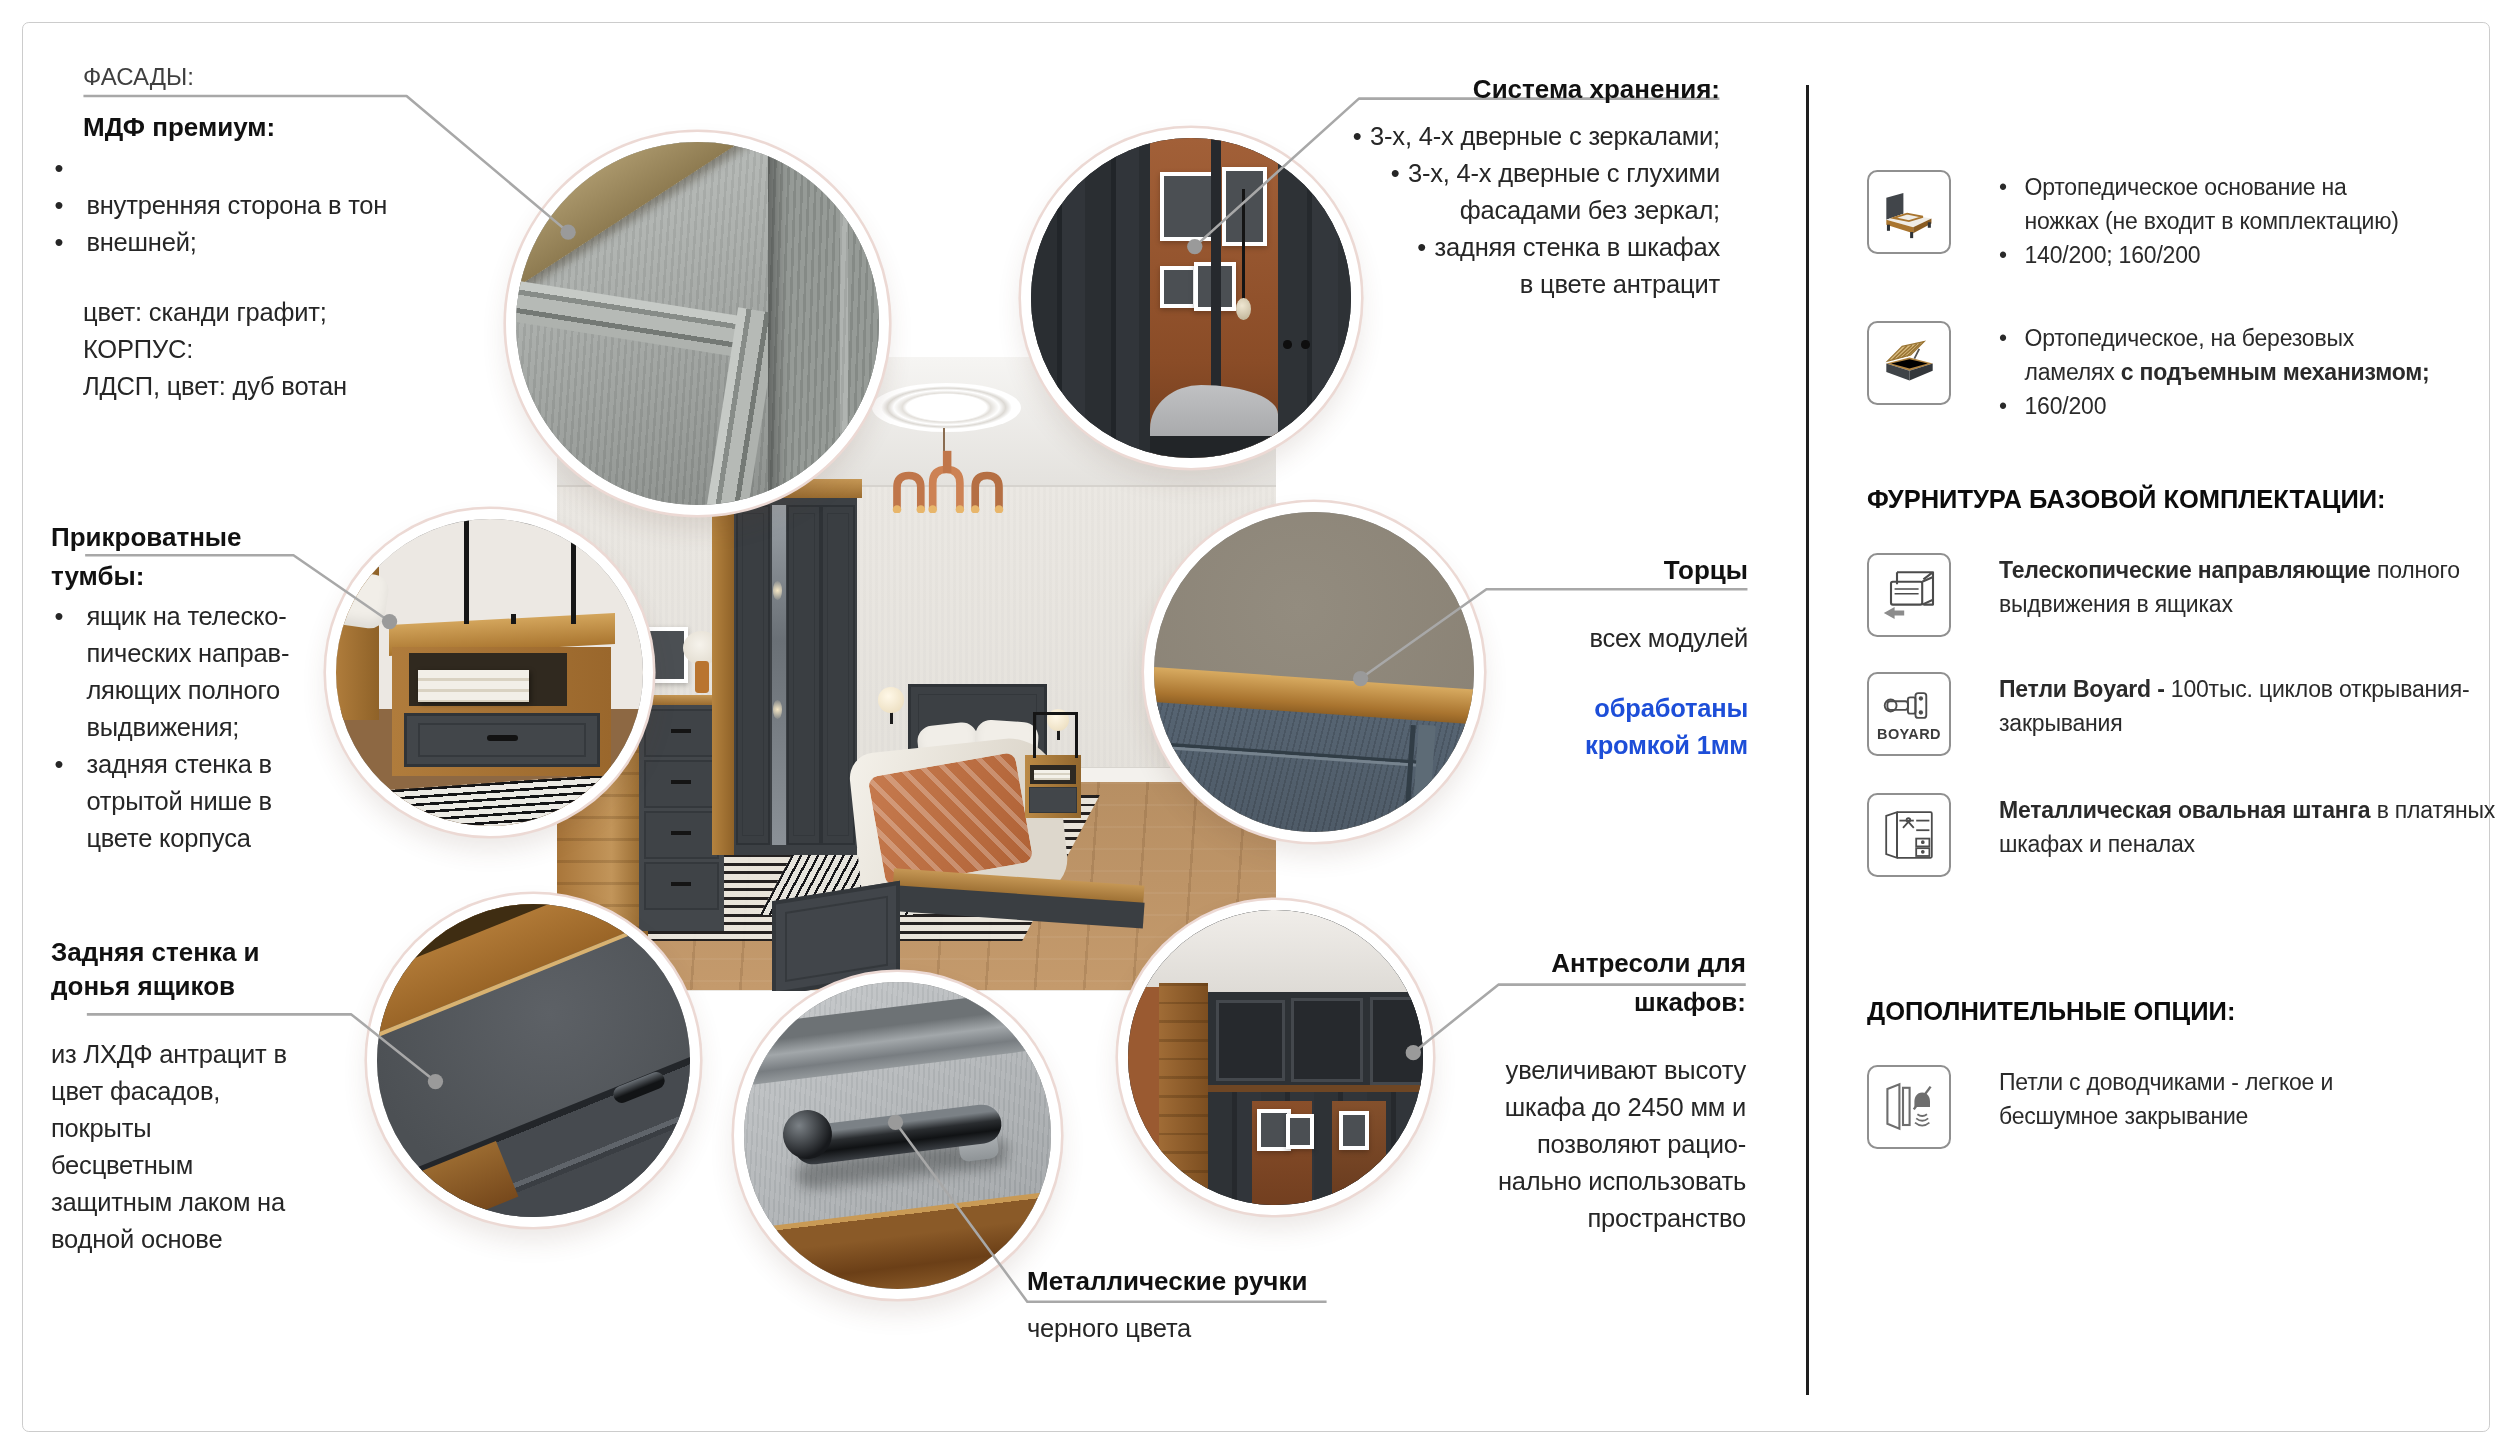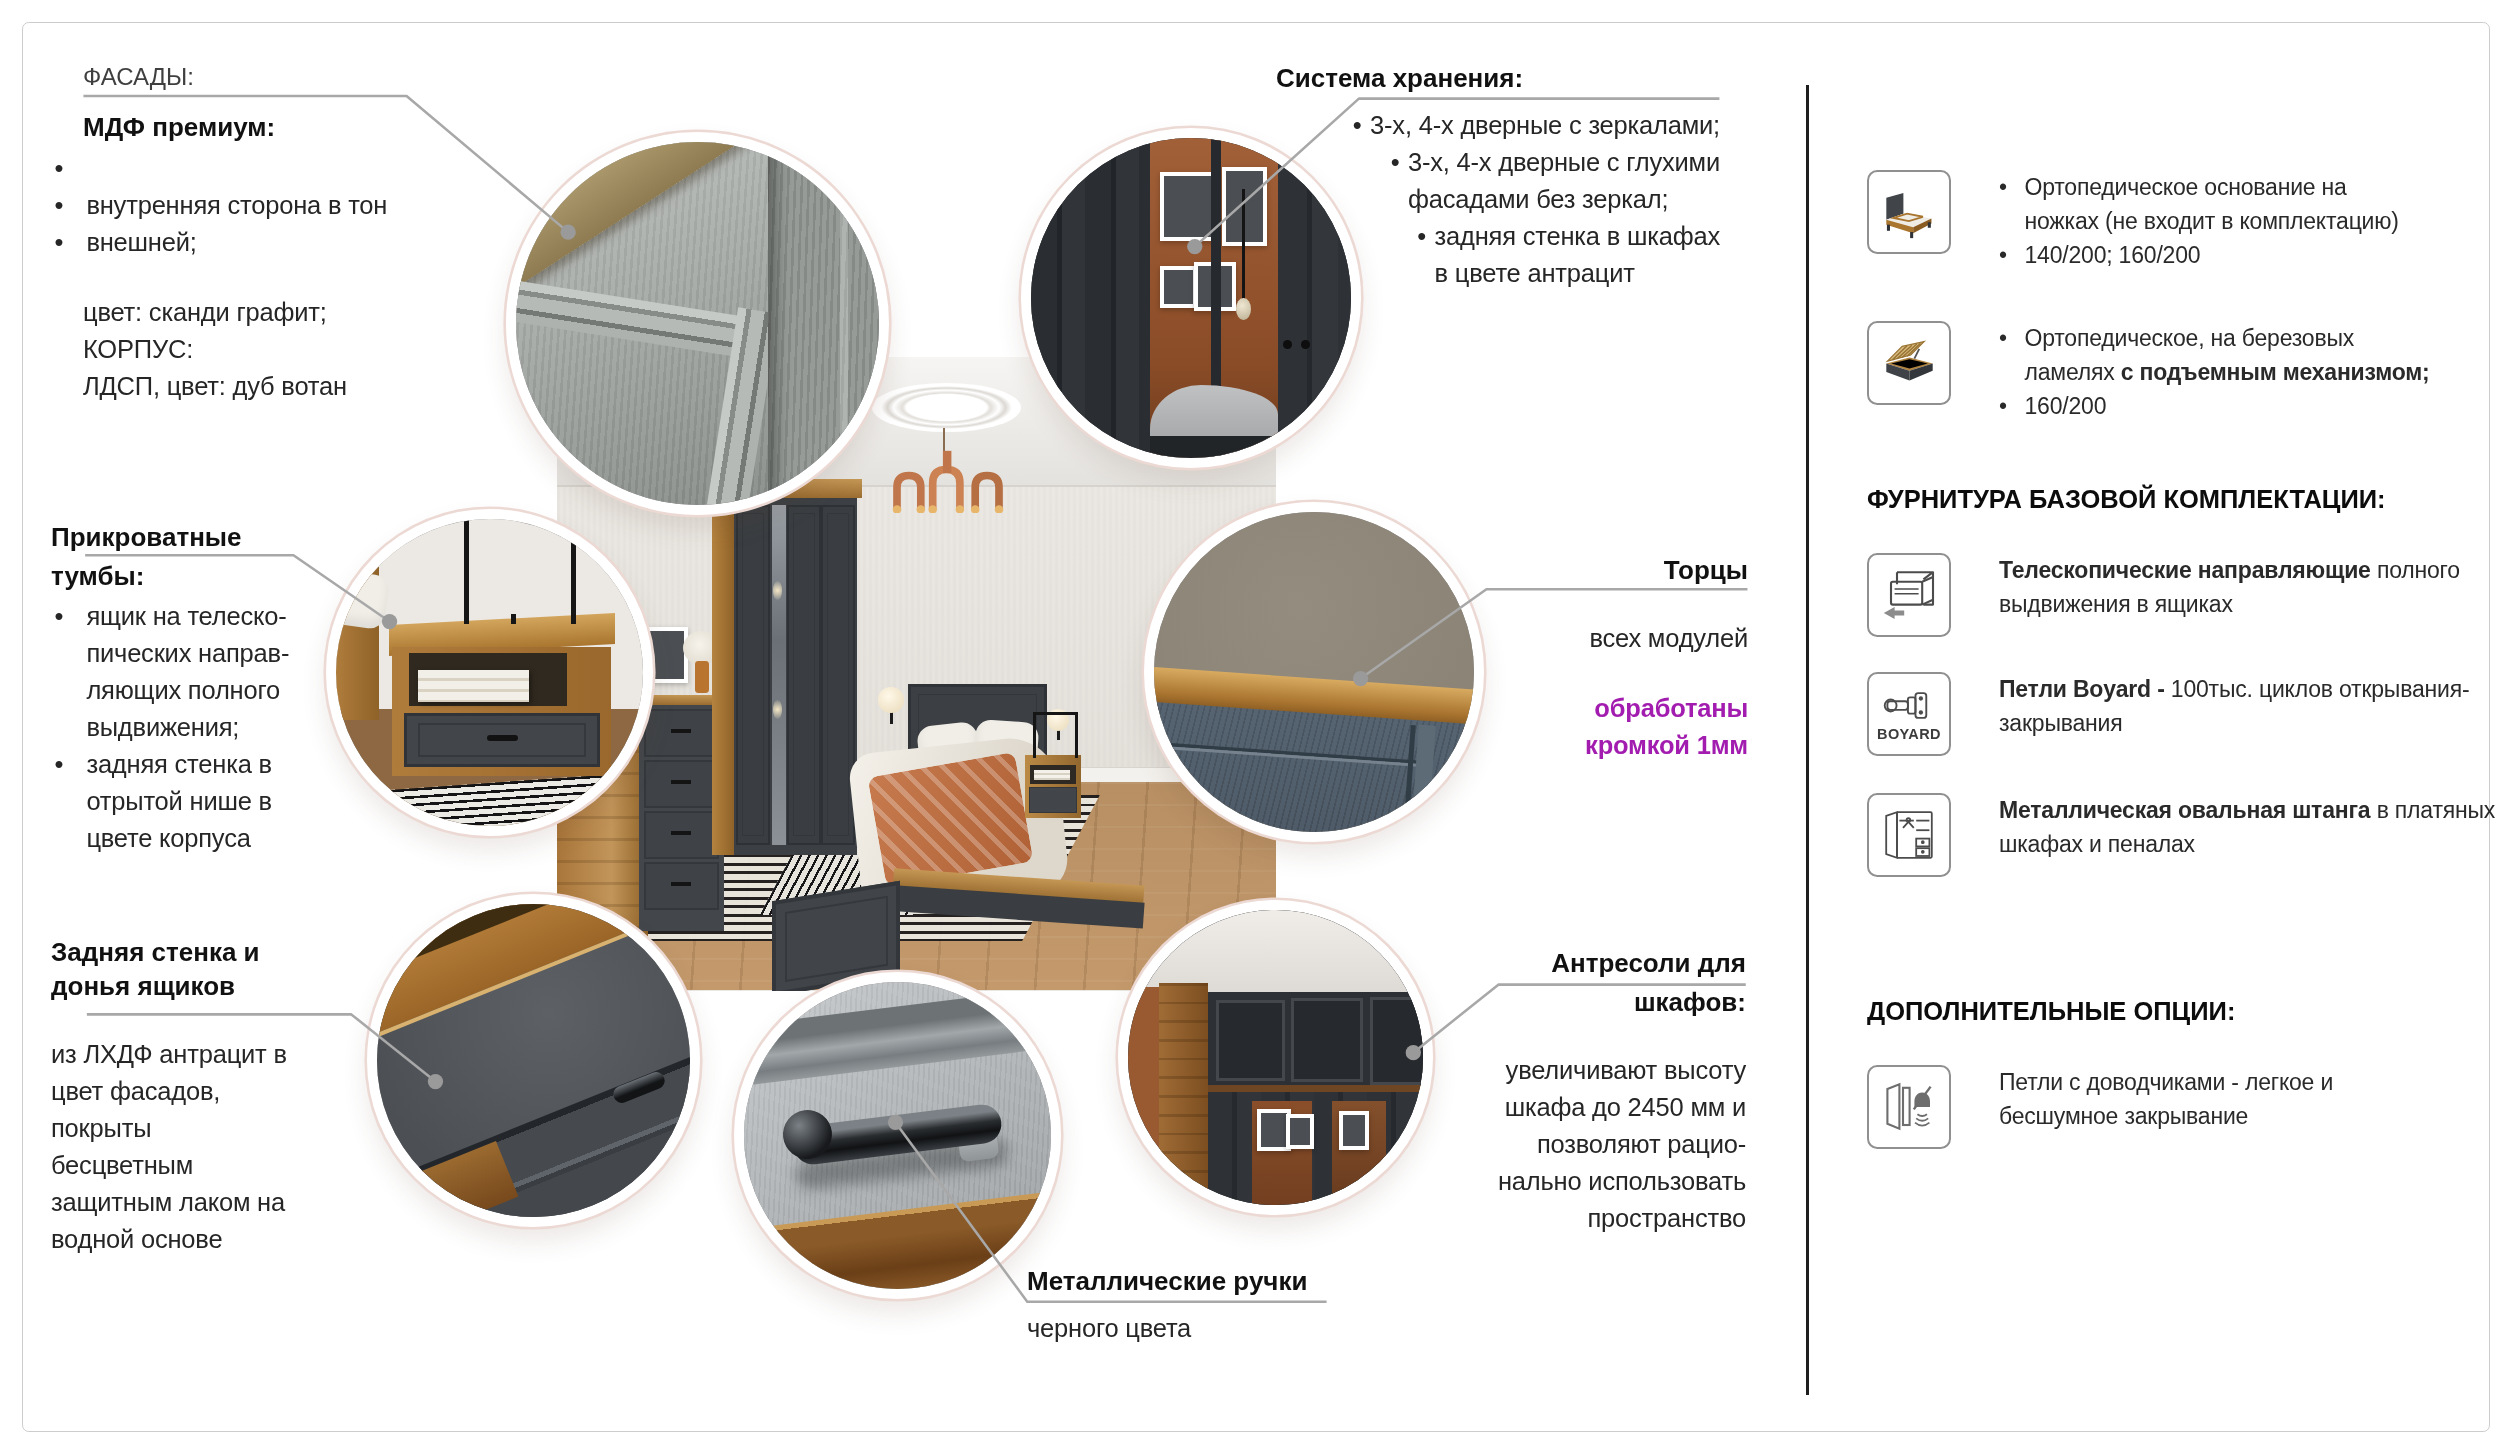--- a/index.html
+++ b/index.html
@@ -12,26 +12,26 @@
   .co{position:absolute;}
   .co-label{font-size:24px;line-height:29px;color:#3f3f3f;padding-left:32px;margin-bottom:18.7px;}
   .co-title{font-weight:700;font-size:26px;line-height:34px;color:#111;}
   .co-body{font-size:25.5px;line-height:37px;letter-spacing:-0.2px;margin-top:33px;}
   .li{display:flex;font-size:25.5px;line-height:37px;letter-spacing:-0.2px;}
   .li .b{width:32px;padding-left:3.4px;flex:none;}
   .li-r{display:flex;justify-content:flex-end;font-size:25.5px;line-height:37px;letter-spacing:-0.2px;}
   .li-r .b{margin-right:8.5px;flex:none;}
   .ind{padding-left:32px;}
   .semib{font-weight:700;}
-  .med{font-weight:700;color:#a21caf;}
+  .med{font-weight:700;color:#1d4ed8;}
 
   #co-fasady{left:51px;top:62px;width:425px;}
   #co-fasady .co-title{margin-bottom:6.8px;padding-left:32px;}
 
-  #co-storage{left:1276px;top:61px;width:444px;}
+  #co-storage{left:1276px;top:72px;width:444px;text-align:right;}
   #co-storage .co-title{margin-bottom:12px;}
 
   #co-night{left:51px;top:520px;width:264px;}
   #co-night .t2{margin-top:5.1px;margin-bottom:5.1px;}
 
   #co-torcy{left:1450px;top:553px;width:298px;text-align:right;}
   #co-torcy .co-title{margin-bottom:10.2px;}
 
   #co-back{left:51px;top:935px;width:298px;}
   #co-back .co-title{margin-bottom:12px;}

